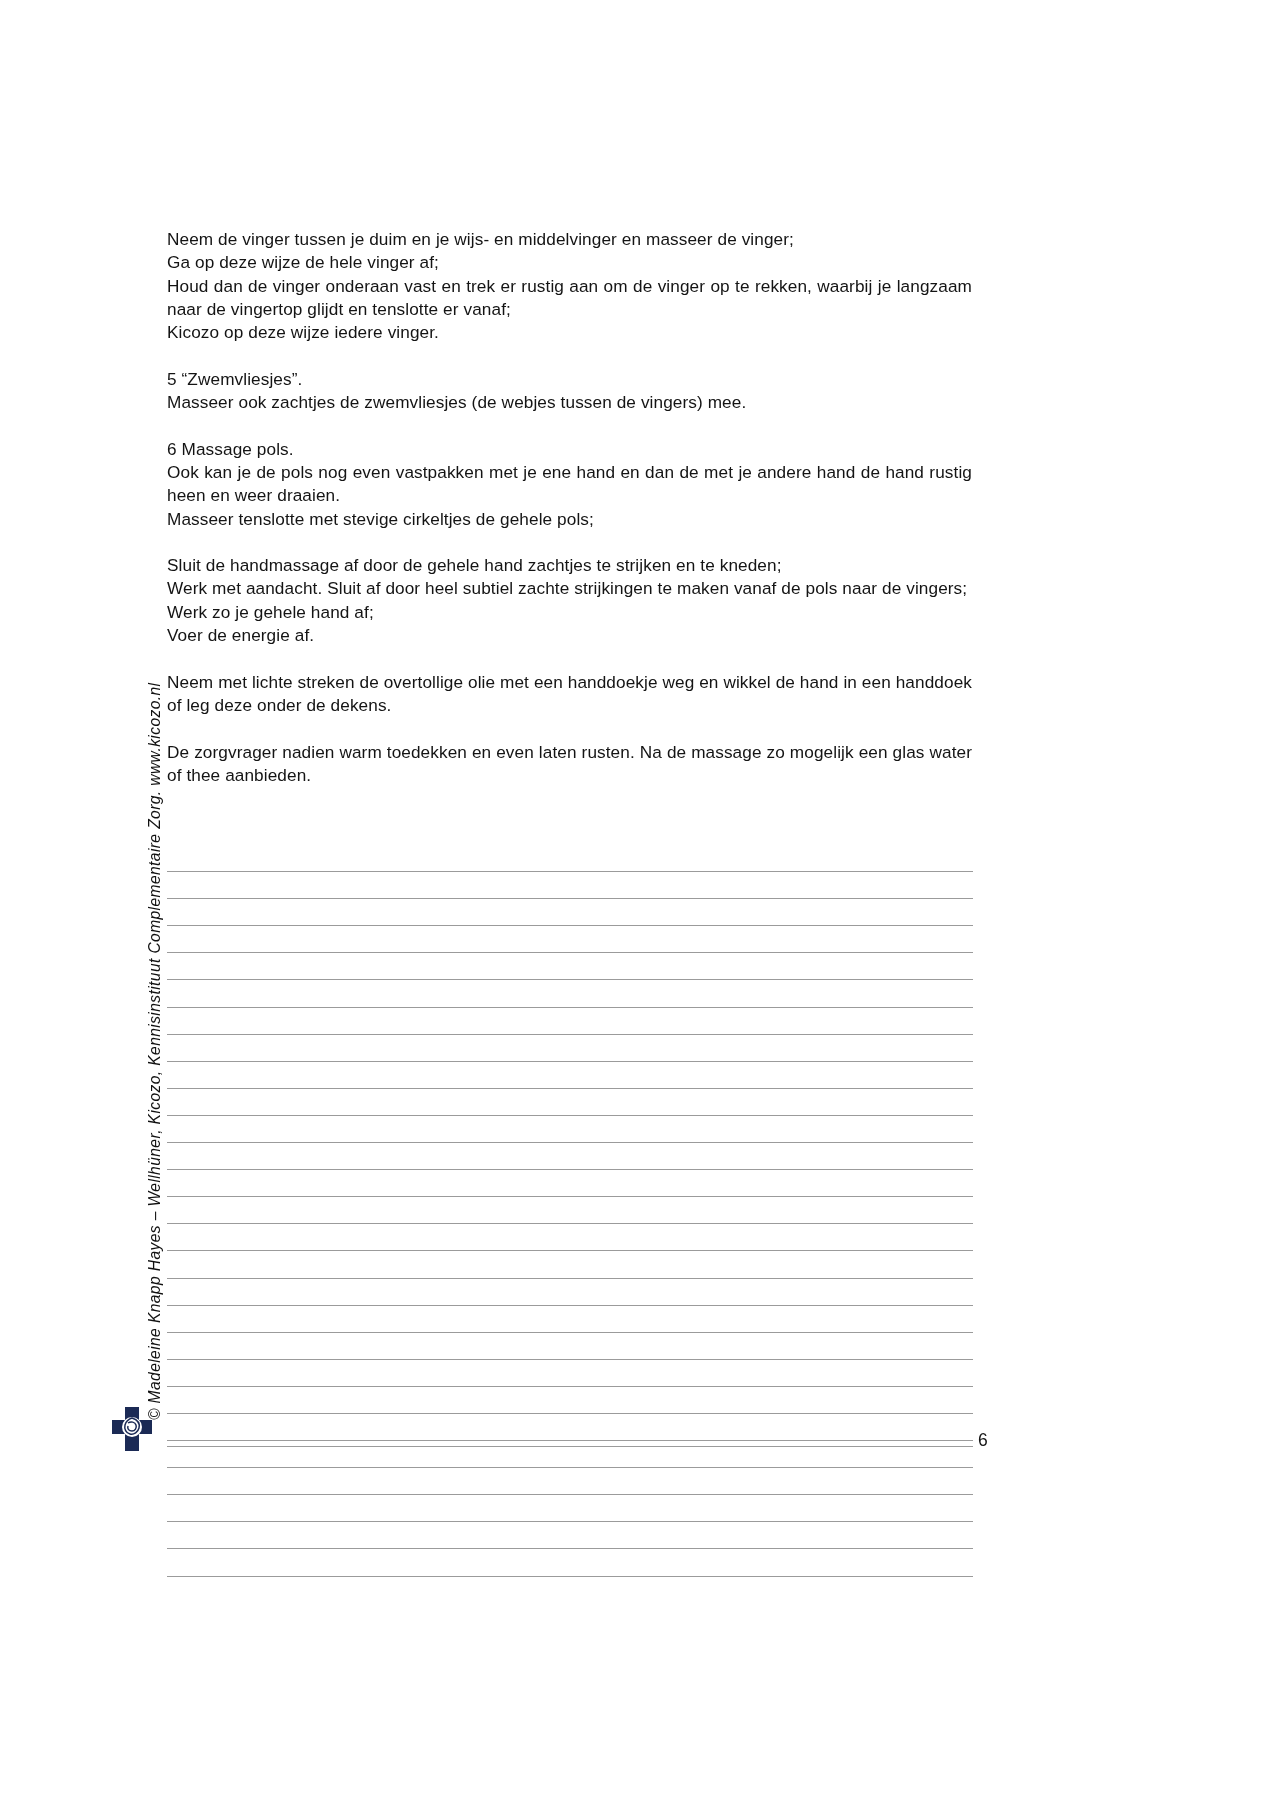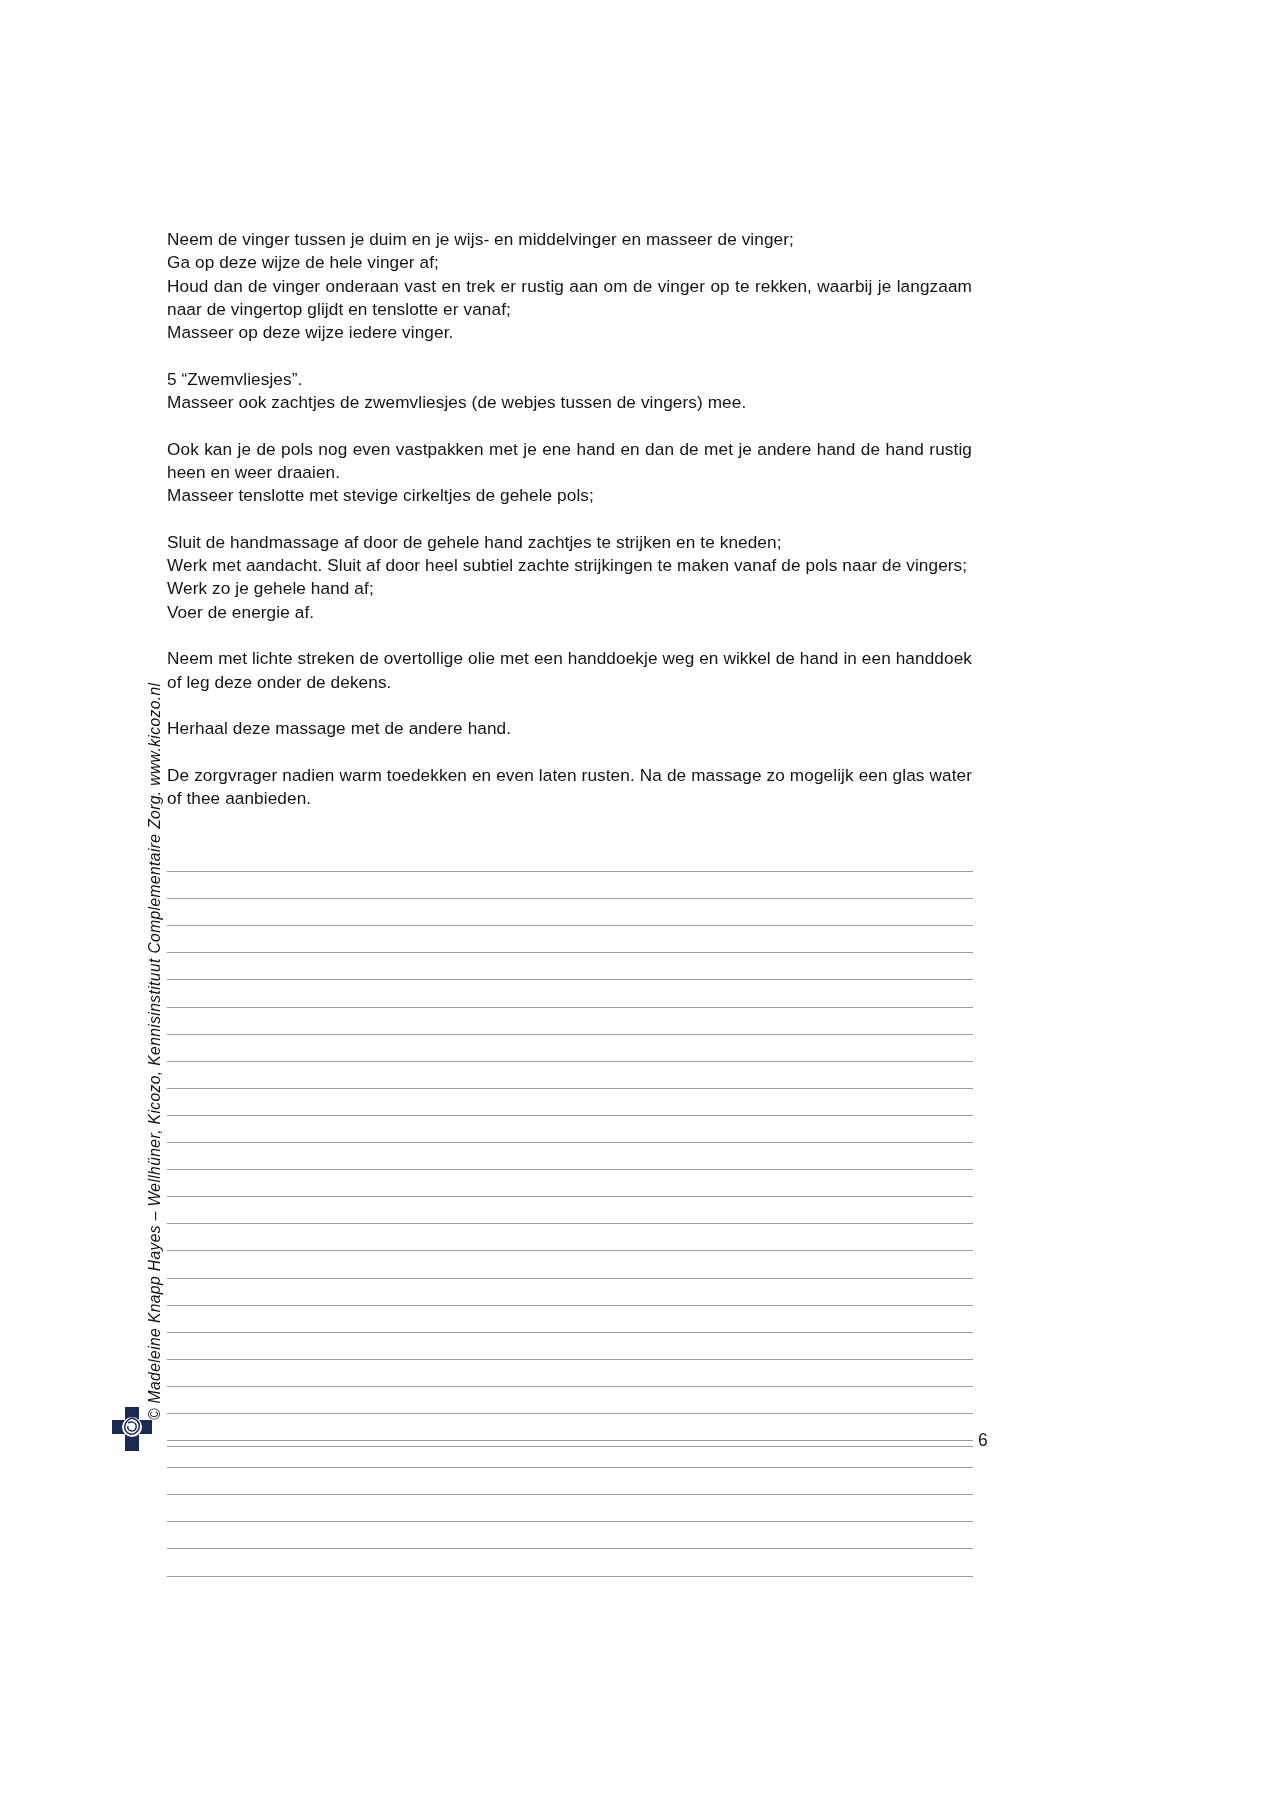--- a/index.html
+++ b/index.html
@@ -91,41 +91,39 @@
 </head>
 <body>
 
 <div class="page">
 
   <div class="content">
     <p class="para">
         <span class="ln">Neem de vinger tussen je duim en je wijs- en middelvinger en masseer de vinger;</span>
         <span class="ln">Ga op deze wijze de hele vinger af;</span>
         <span class="ln">Houd dan de vinger onderaan vast en trek er rustig aan om de vinger op te rekken, waarbij je langzaam naar de vingertop glijdt en tenslotte er vanaf;</span>
-        <span class="ln">Masseer op deze wijze iedere vinger.</span>
+        <span class="ln">Kicozo op deze wijze iedere vinger.</span>
       </p>
     <p class="para">
         <span class="ln">5 “Zwemvliesjes”.</span>
         <span class="ln">Masseer ook zachtjes de zwemvliesjes (de webjes tussen de vingers) mee.</span>
       </p>
     <p class="para">
+        <span class="ln">6 Massage pols.</span>
         <span class="ln">Ook kan je de pols nog even vastpakken met je ene hand en dan de met je andere hand de hand rustig heen en weer draaien.</span>
         <span class="ln">Masseer tenslotte met stevige cirkeltjes de gehele pols;</span>
       </p>
     <p class="para">
         <span class="ln">Sluit de handmassage af door de gehele hand zachtjes te strijken en te kneden;</span>
         <span class="ln">Werk met aandacht. Sluit af door heel subtiel zachte strijkingen te maken vanaf de pols naar de vingers;</span>
         <span class="ln">Werk zo je gehele hand af;</span>
         <span class="ln">Voer de energie af.</span>
       </p>
     <p class="para">
         <span class="ln">Neem met lichte streken de overtollige olie met een handdoekje weg en wikkel de hand in een handdoek of leg deze onder de dekens.</span>
-      </p>
-    <p class="para">
-        <span class="ln">Herhaal deze massage met de andere hand.</span>
       </p>
     <p class="para">
         <span class="ln">De zorgvrager nadien warm toedekken en even laten rusten. Na de massage zo mogelijk een glas water of thee aanbieden.</span>
       </p>
   </div>
 
   <div class="rules">
       <div class="rule" style="border-bottom-color: rgb(155, 155, 155);"></div>
       <div class="rule" style="border-bottom-color: rgb(155, 155, 155);"></div>
       <div class="rule" style="border-bottom-color: rgb(155, 155, 155);"></div>

